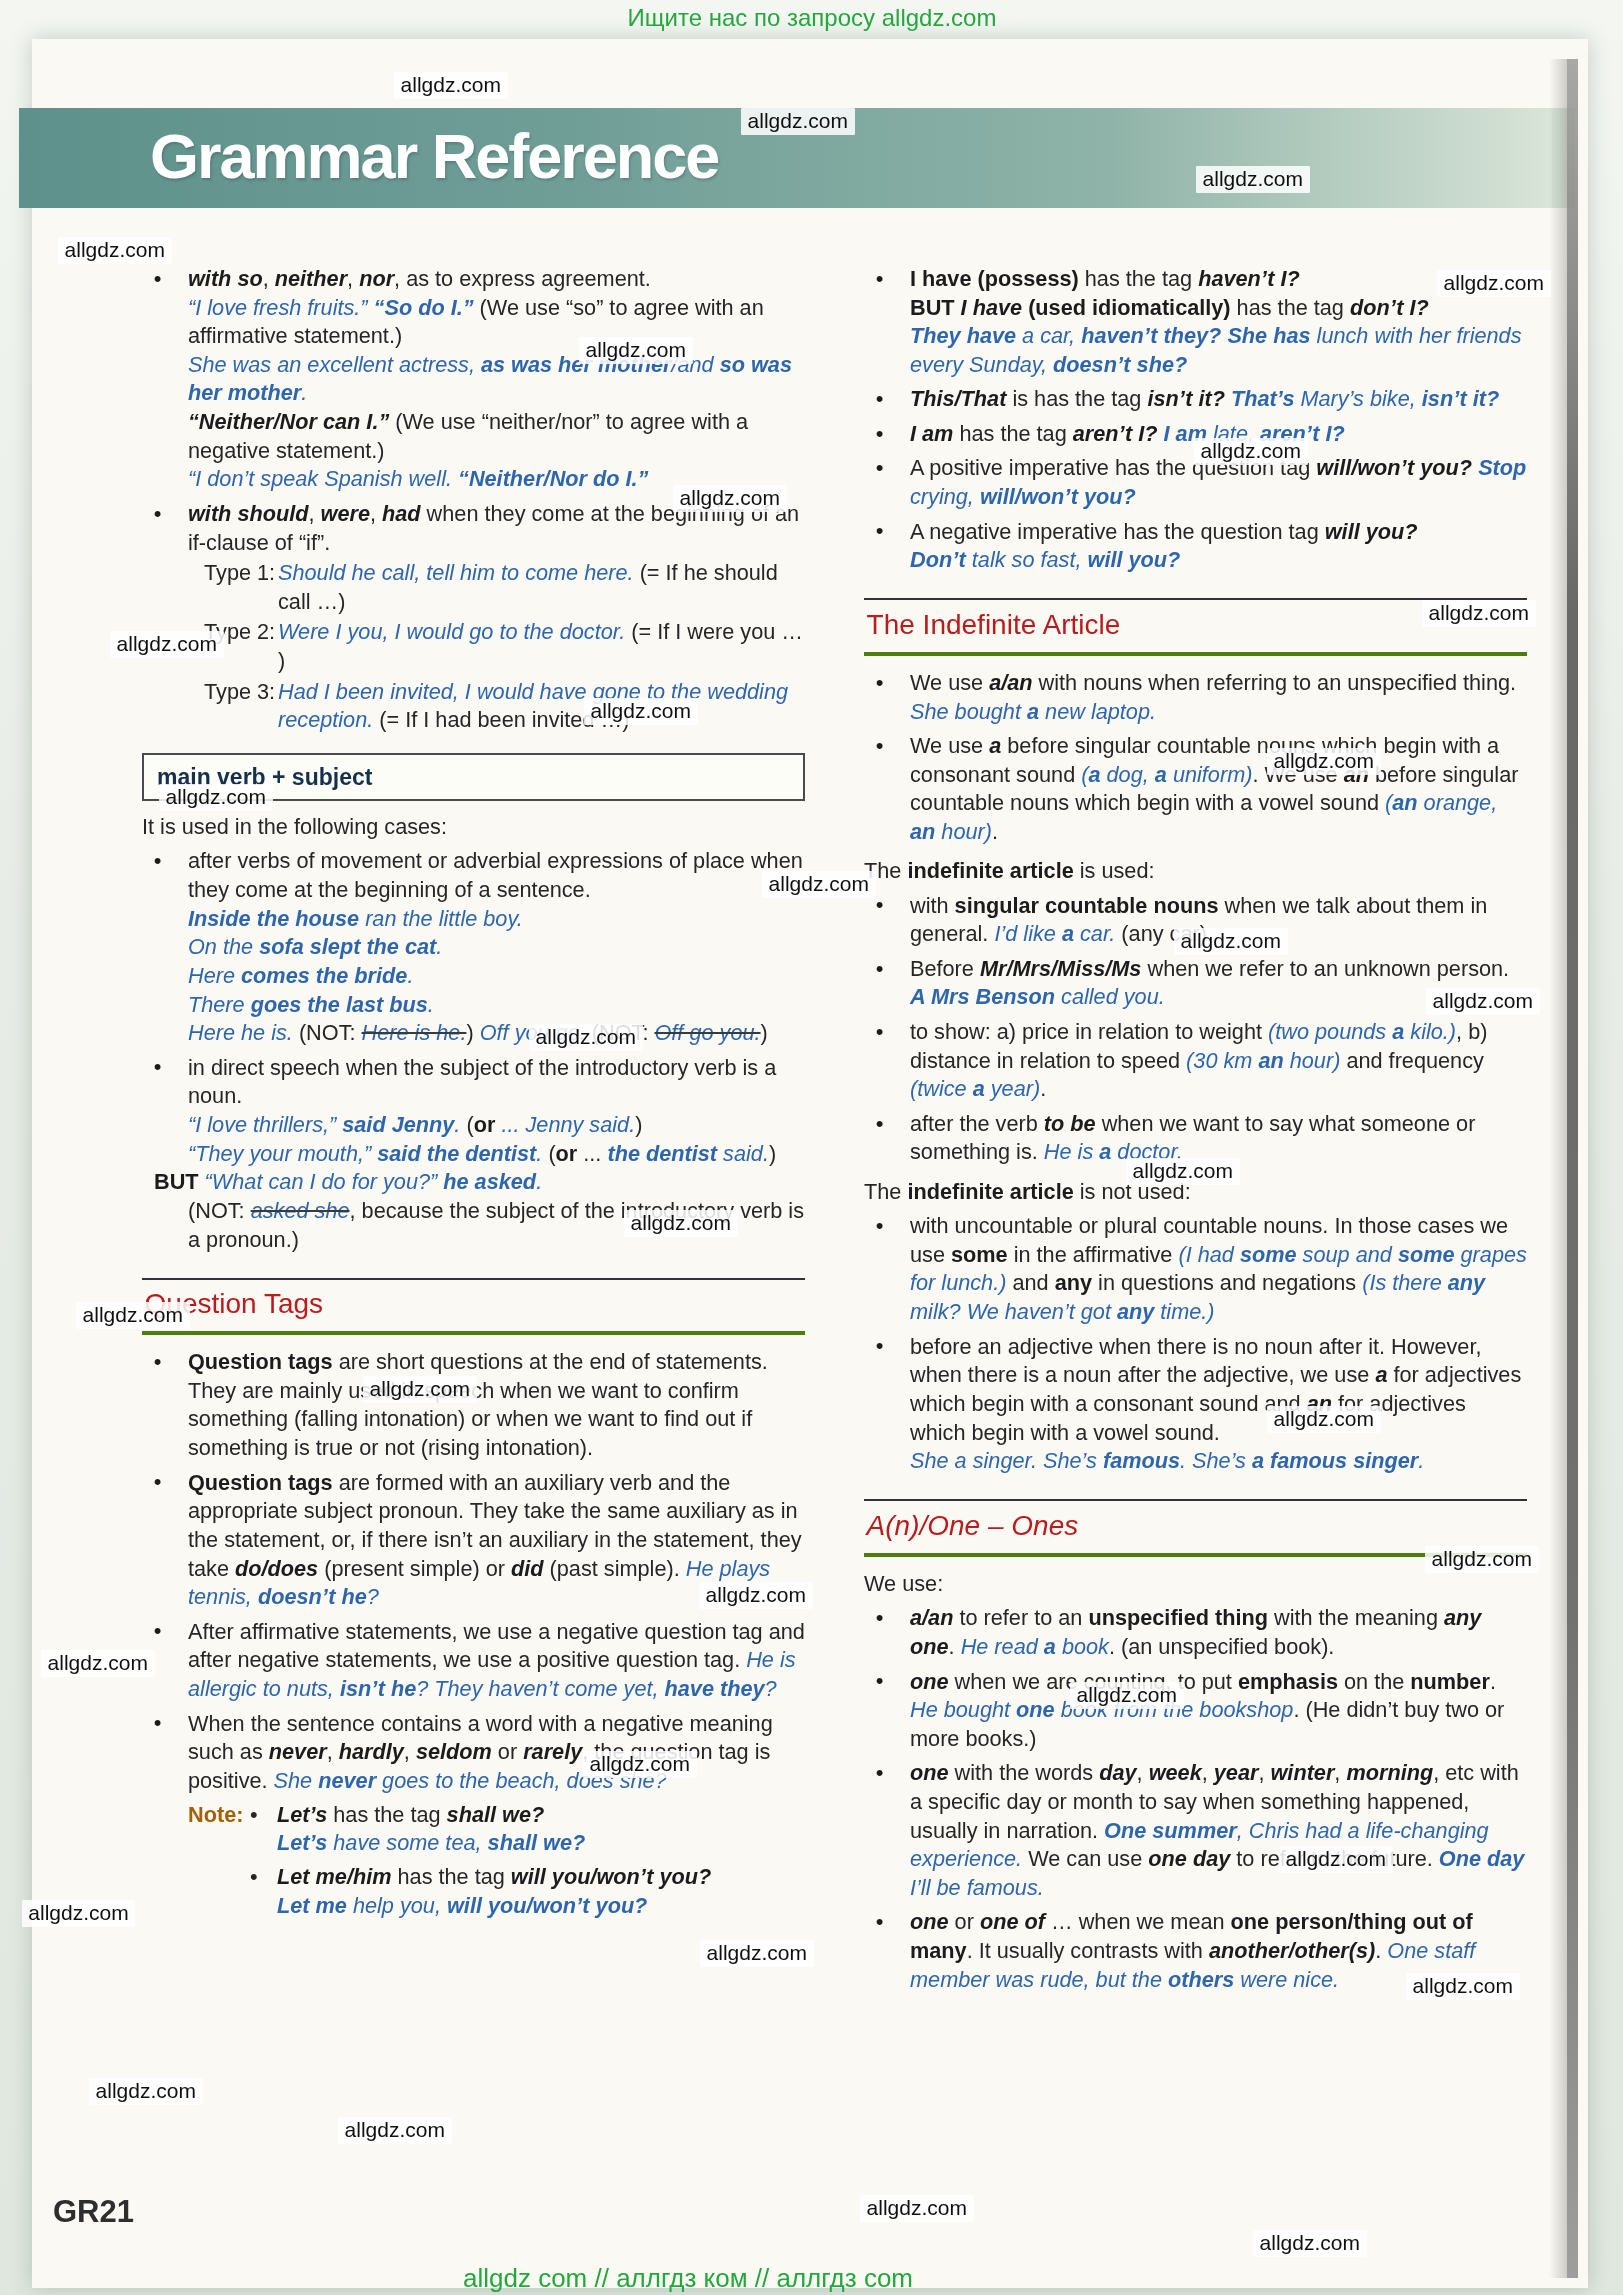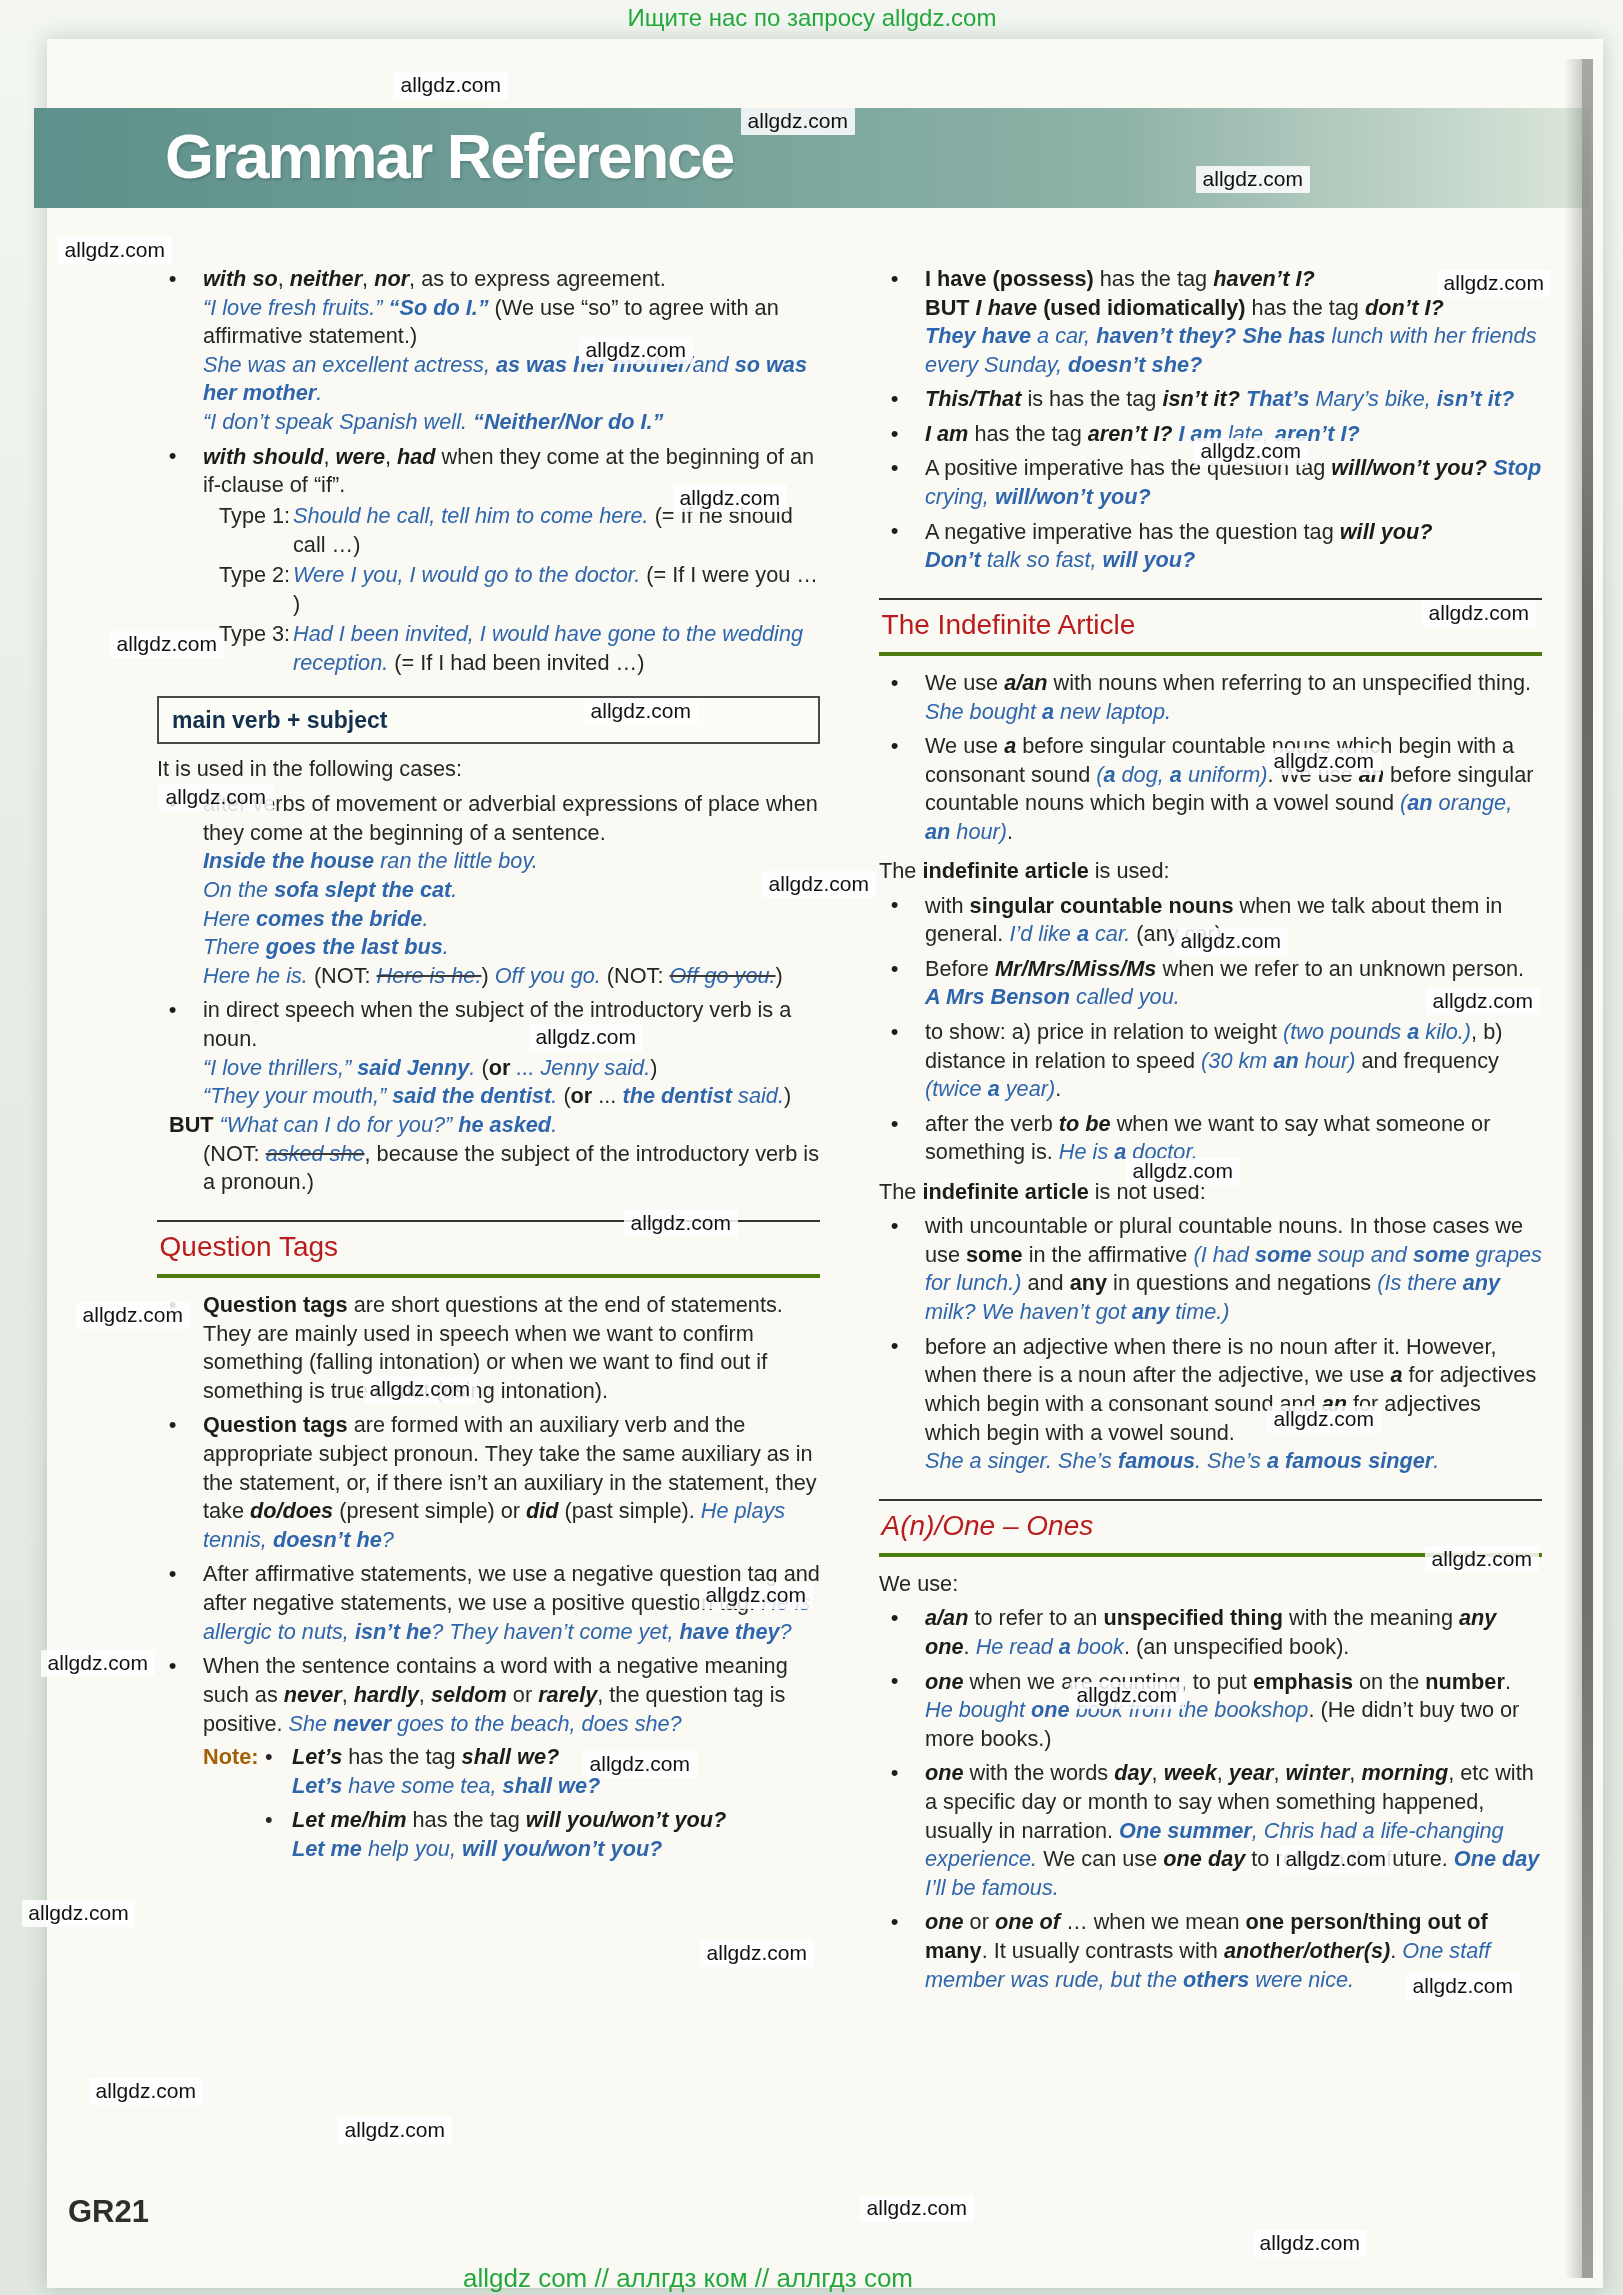--- a/index.html
+++ b/index.html
@@ -2,21 +2,21 @@
 <html style="font-size:10.5px"><head>
 <meta charset="utf-8">
 <style>
   html,body{margin:0;padding:0;width:1624px;height:2295px;overflow:hidden;
     font-family:"Liberation Sans", sans-serif;
     background:linear-gradient(180deg,#f3f6f1 0%,#e7ede6 40%,#dfe7df 100%);}
   .top-banner{position:absolute;top:3.9px;left:0;width:1624px;text-align:center;
     font-size:24px;color:#23a83c;z-index:6;}
   .bottom-banner{position:absolute;top:2263px;left:0;width:1376px;text-align:center;
     font-size:26px;color:#23a83c;z-index:6;}
-  .page{position:absolute;left:47px;top:39px;width:1556px;height:2249px;
+  .page{position:absolute;left:32px;top:39px;width:1556px;height:2249px;
     background:#faf9f3;box-shadow:0 0 19.7px rgba(60,80,60,.25);z-index:1;}
   .band{position:absolute;left:-13px;top:69px;width:1556px;height:100px;
     background:linear-gradient(90deg,#5e918b 0%,#6f9e97 35%,#8fb3a8 70%,#c7d8cc 92%,#dde7da 100%);}
   .band-title{position:absolute;left:131px;top:0;height:100px;line-height:97px;
     font-size:63px;font-weight:bold;color:#ffffff;letter-spacing:-2px;
     text-shadow:1.3px 2px 2.6px rgba(0,0,0,.18);}
   .columns{position:absolute;left:110px;top:220px;width:1385px;display:flex;gap:59px;}
   .col{width:663px;font-size:21.7px;line-height:1.32;color:#262626;}
   .bullet-row{position:relative;padding-left:46px;margin-top:5.9px;}
   .bullet-dot{position:absolute;left:11.8px;top:-1.3px;font-size:22px;color:#1c1c1c;}
@@ -57,20 +57,21 @@
 
 <div class="page">
   <div class="band">
     <div class="band-title">Grammar Reference</div>
   </div>
   <div class="columns">
     <div class="col" id="col-left">
         <div class="bullet-row"><span class="bullet-dot">•</span><span class="seg-bi">with so</span><span class="seg-n">, </span><span class="seg-bi">neither</span><span class="seg-n">, </span><span class="seg-bi">nor</span><span class="seg-n">, as to express agreement.</span></div>
         <div class="indent-row"><span class="seg-ex">“I love fresh fruits.” </span><span class="seg-exb">“So do I.”</span><span class="seg-n"> (We use “so” to agree with an affirmative statement.)</span></div>
         <div class="indent-row"><span class="seg-ex">She was an excellent actress, </span><span class="seg-exb">as was her mother</span><span class="seg-ex">/and </span><span class="seg-exb">so was her mother</span><span class="seg-ex">.</span></div>
+        <div class="indent-row"><span class="seg-bi">“Neither/Nor can I.”</span><span class="seg-n"> (We use “neither/nor” to agree with a negative statement.)</span></div>
         <div class="indent-row"><span class="seg-ex">“I don’t speak Spanish well. </span><span class="seg-exb">“Neither/Nor do I.”</span></div>
         <div class="bullet-row"><span class="bullet-dot">•</span><span class="seg-bi">with should</span><span class="seg-n">, </span><span class="seg-bi">were</span><span class="seg-n">, </span><span class="seg-bi">had</span><span class="seg-n"> when they come at the beginning of an if-clause of “if”.</span></div>
         <div class="type-row">
           <span class="type-label">Type 1:</span>
           <span class="type-body"><span class="seg-ex">Should he call, tell him to come here.</span><span class="seg-n"> (= If he should call …)</span></span>
         </div>
         <div class="type-row">
           <span class="type-label">Type 2:</span>
           <span class="type-body"><span class="seg-ex">Were I you, I would go to the doctor.</span><span class="seg-n"> (= If I were you … )</span></span>
         </div>

